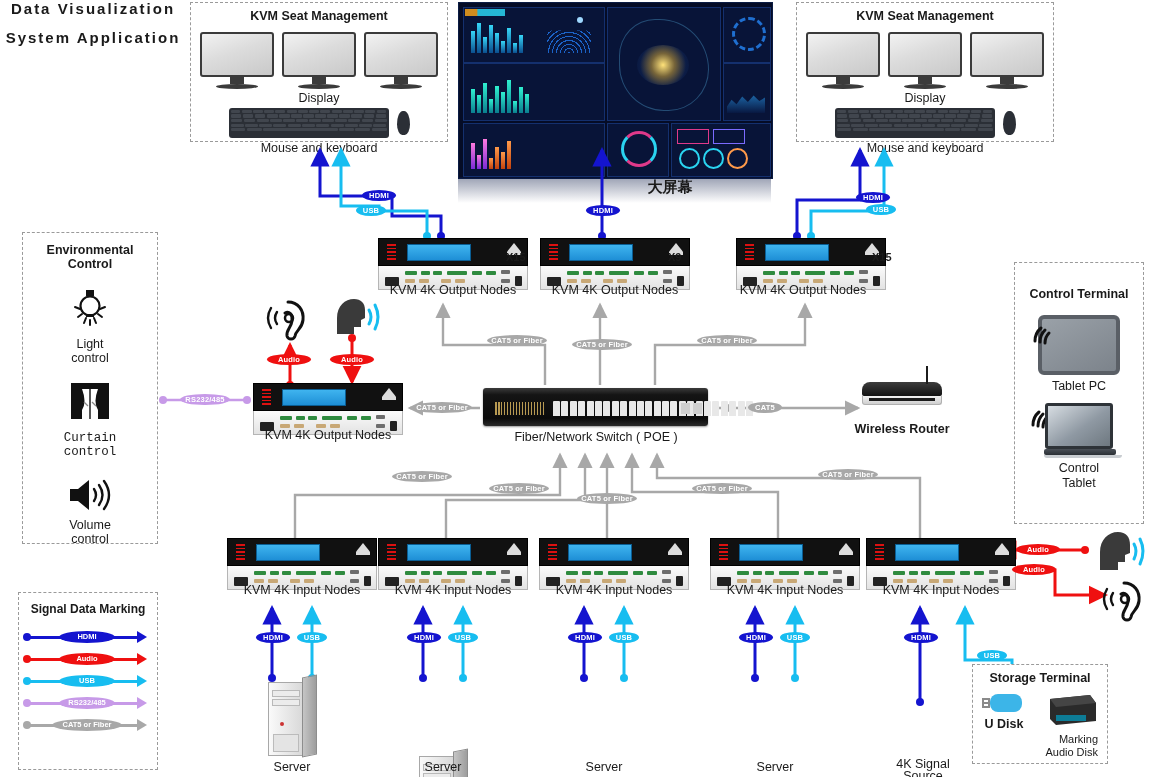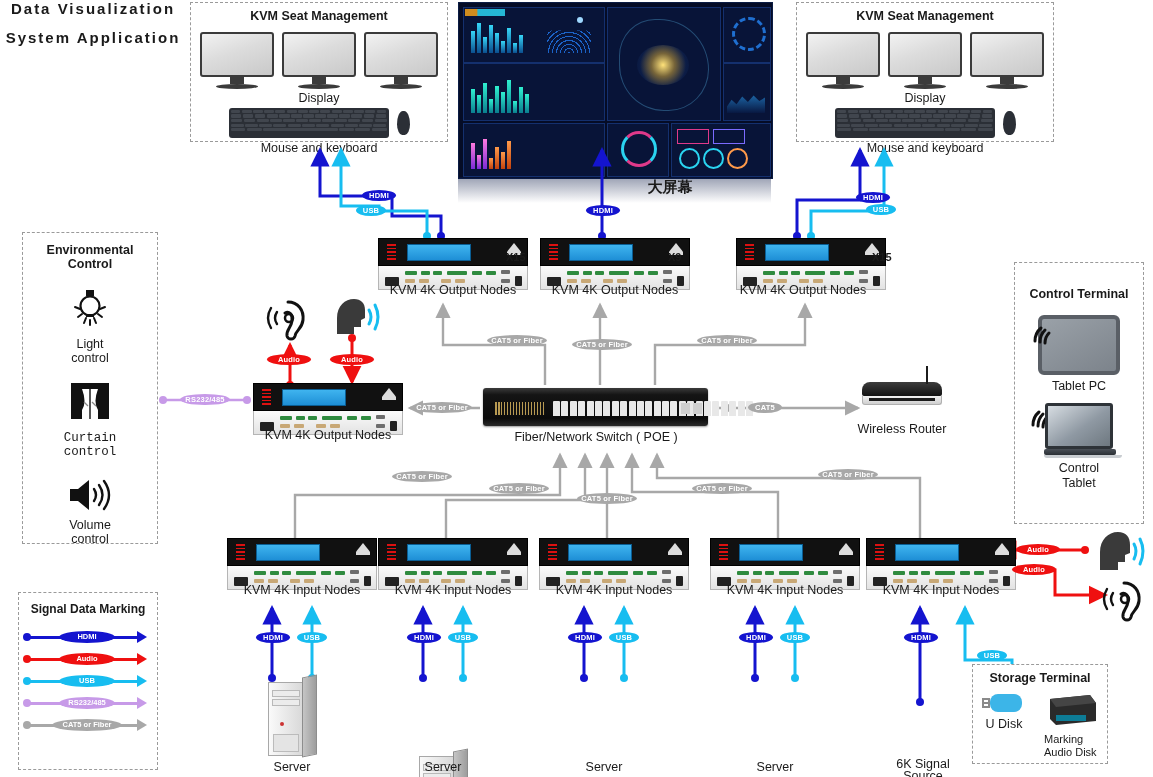--- a/index.html
+++ b/index.html
@@ -2,21 +2,21 @@
 <html><head>
 <meta charset="utf-8">
 <style>
   html,body{margin:0;padding:0;background:#fff;}
   body{width:1153px;height:777px;position:relative;overflow:hidden;
        font-family:"Liberation Sans", sans-serif;color:#1a1a1a;}
   .abs{position:absolute;}
   .dash-box{position:absolute;border:1px dashed #9a9a9a;background:#fff;box-sizing:border-box;}
   .panel-title{font-weight:bold;font-size:12.5px;text-align:center;}
   .cap{font-size:12.5px;text-align:center;line-height:1.15;}
-  .cap-sm{font-size:11px;text-align:left;line-height:1.15;}
+  .cap-sm{font-size:11px;text-align:right;line-height:1.15;}
   .cap-lg{font-size:14px;text-align:center;}
 
   
   #brand{left:0;top:28;width:186px;}
   #brand div{text-align:center;font-weight:bold;letter-spacing:2px;}
   #brand .l1{font-size:17px;margin-bottom:14px;letter-spacing:3px;}
   #brand .l2{font-size:15px;margin-bottom:12px;}
   #brand .l3{font-size:15px;}
 
   
@@ -612,21 +612,21 @@
         <div class="lap-foot"></div>
     </div>
   </div>
   <div class="cap" style="margin-top:3px;">Control</div>
   <div class="cap">Tablet</div>
 </div>
 
 <div class="dash-box" style="left:972px;top:664px;width:136px;height:100px;">
   <div class="panel-title" style="margin-top:6px;">Storage Terminal</div>
   <div style="display:flex;align-items:flex-start;justify-content:space-around;margin-top:8px;">
-    <div style="text-align:center;">
+    <div style="text-align:center;font-weight:bold;">
       <svg width="44" height="20" viewBox="0 0 44 20">
         <rect x="0" y="5" width="8" height="10" fill="#8a8a8a"></rect>
         <rect x="2" y="7" width="4" height="2" fill="#fff"></rect>
           <rect x="2" y="11" width="4" height="2" fill="#fff"></rect>
         <rect x="8" y="1" width="32" height="18" rx="8" fill="#3cb5e8"></rect>
       </svg>
       <div class="cap">U Disk</div>
     </div>
     <div style="text-align:center;">
       <svg width="54" height="36" viewBox="0 0 54 36">
@@ -815,21 +815,21 @@
   <div style="position:absolute;right:6px;top:15px;width:9px;height:11px;background:#cfcfcf;"></div>
   <div style="position:absolute;right:18px;top:15px;width:9px;height:11px;background:#cfcfcf;"></div>
 </div>
 <div class="abs cap" style="left:485px;top:430px;width:222px;">Fiber/Network Switch ( POE )</div>
 
 <div class="router" style="left:862px;top:382px;">
   <div class="antenna"></div>
   <div class="router-top"></div>
     <div class="router-bot"></div>
 </div>
-<div class="abs cap" style="left:842px;top:422px;width:120px;">Wireless Router</div>
+<div class="abs cap" style="left:842px;top:422px;width:120px;font-weight:bold;">Wireless Router</div>
 
 <div class="kvm" style="left:227px;top:538px;">
   <div class="kvm-top">
       <div class="kvm-leds">
         <i></i>
         <i></i>
         <i></i>
         <i></i>
         <i></i>
       </div>
@@ -995,21 +995,21 @@
       <div class="port tan" style="left:40px;top:13px;width:10px;"></div>
     <div class="port tan" style="left:62px;top:13px;width:10px;"></div>
       <div class="port tan" style="left:76px;top:13px;width:10px;"></div>
     <div class="port gy" style="left:122px;top:4px;width:9px;"></div>
       <div class="port gy" style="left:122px;top:13px;width:9px;"></div>
     <div class="port dk" style="left:136px;top:10px;width:7px;height:10px;"></div>
   </div>
 </div>
 <div class="abs cap" style="left:861px;top:583px;width:160px;">KVM 4K Input Nodes</div>
 
-<div class="abs cap" style="left:878px;top:757px;width:90px;">6K Signal</div>
+<div class="abs cap" style="left:878px;top:757px;width:90px;">4K Signal</div>
 <div class="abs cap" style="left:878px;top:769px;width:90px;">Source</div>
 
 <svg class="abs" style="left:1090px;top:528px;" width="58" height="46" viewBox="0 0 58 46">
   <path d="M10,42 L10,24 C10,12 18,4 28,4 C36,4 40,9 40,17 L40,25 L35,27 L35,34 L28,34 L28,42 Z" fill="#3a3a3a"></path>
   <g fill="none" stroke="#17bdf0" stroke-width="3" stroke-linecap="round">
     <path d="M44,16 Q48,23 44,31"></path>
       <path d="M50,11 Q56,23 50,36"></path>
   </g>
 </svg>
 <svg class="abs" style="left:1098px;top:578px;" width="52" height="46" viewBox="0 0 52 46">

